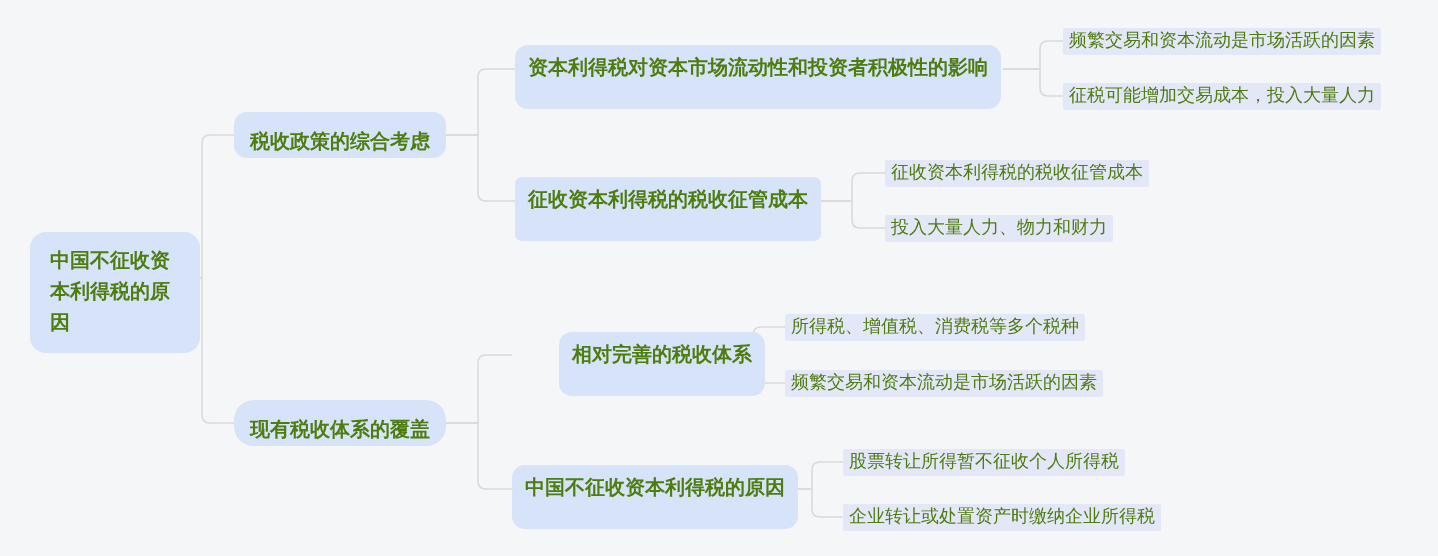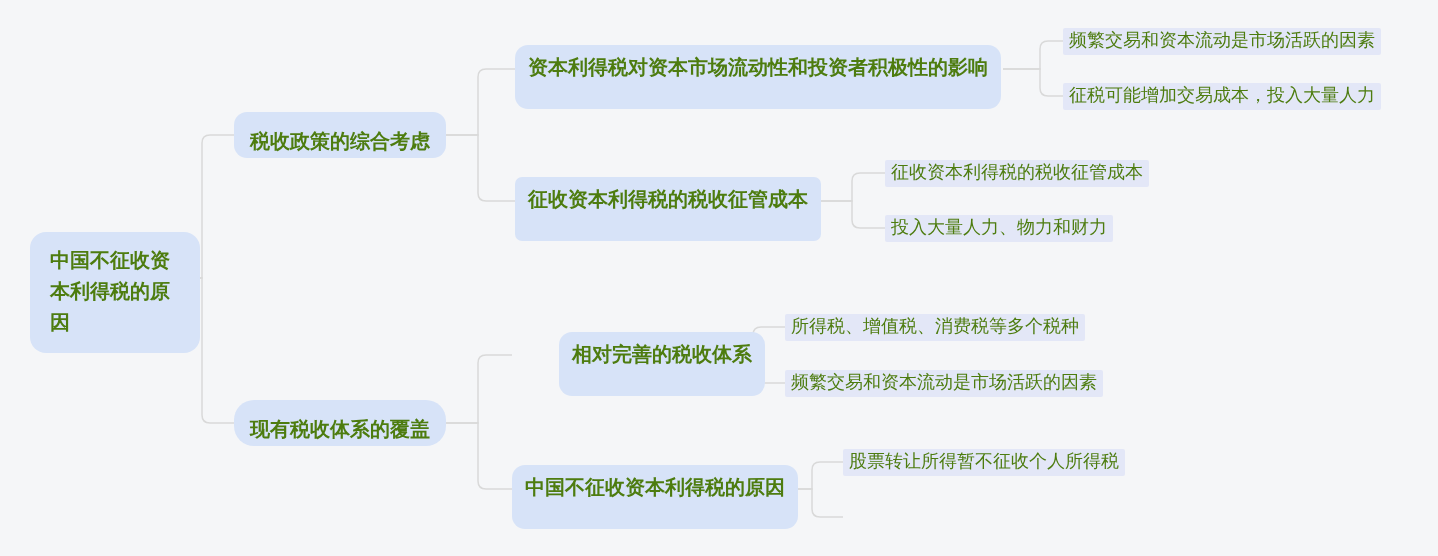--- a/index.html
+++ b/index.html
@@ -112,14 +112,15 @@
   <div class="node leaf" style="left:885px; top:160px;">征收资本利得税的税收征管成本</div>
 
   <div class="node leaf" style="left:885px; top:215px;text-align:right;">投入大量人力、物力和财力</div>
 
   <div class="node leaf" style="left:785px; top:314px;">所得税、增值税、消费税等多个税种</div>
 
   <div class="node leaf" style="left:785px; top:370px;">频繁交易和资本流动是市场活跃的因素</div>
 
   <div class="node leaf" style="left:843px; top:449px;">股票转让所得暂不征收个人所得税</div>
 
+  <div class="node leaf" style="left:843px; top:504px;">企业转让或处置资产时缴纳企业所得税</div>
 
 </div>
 
 </body></html>

